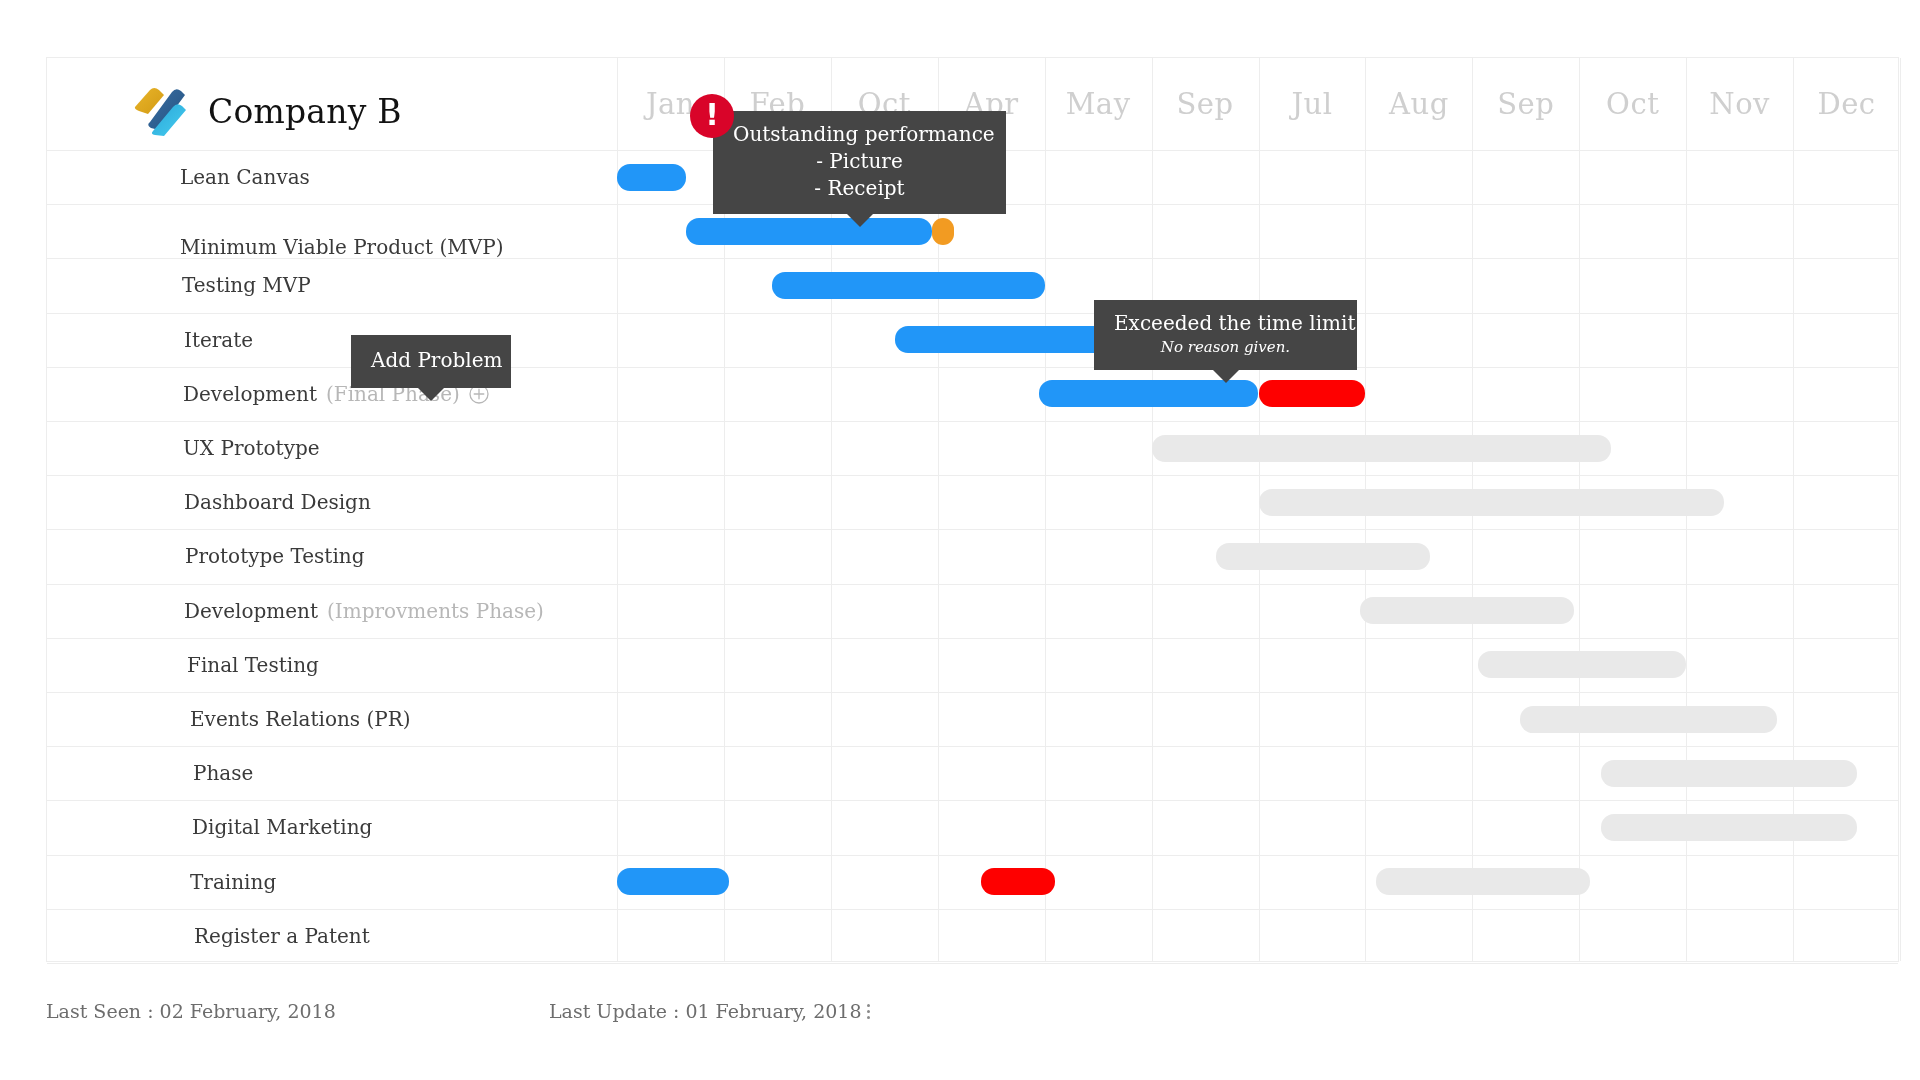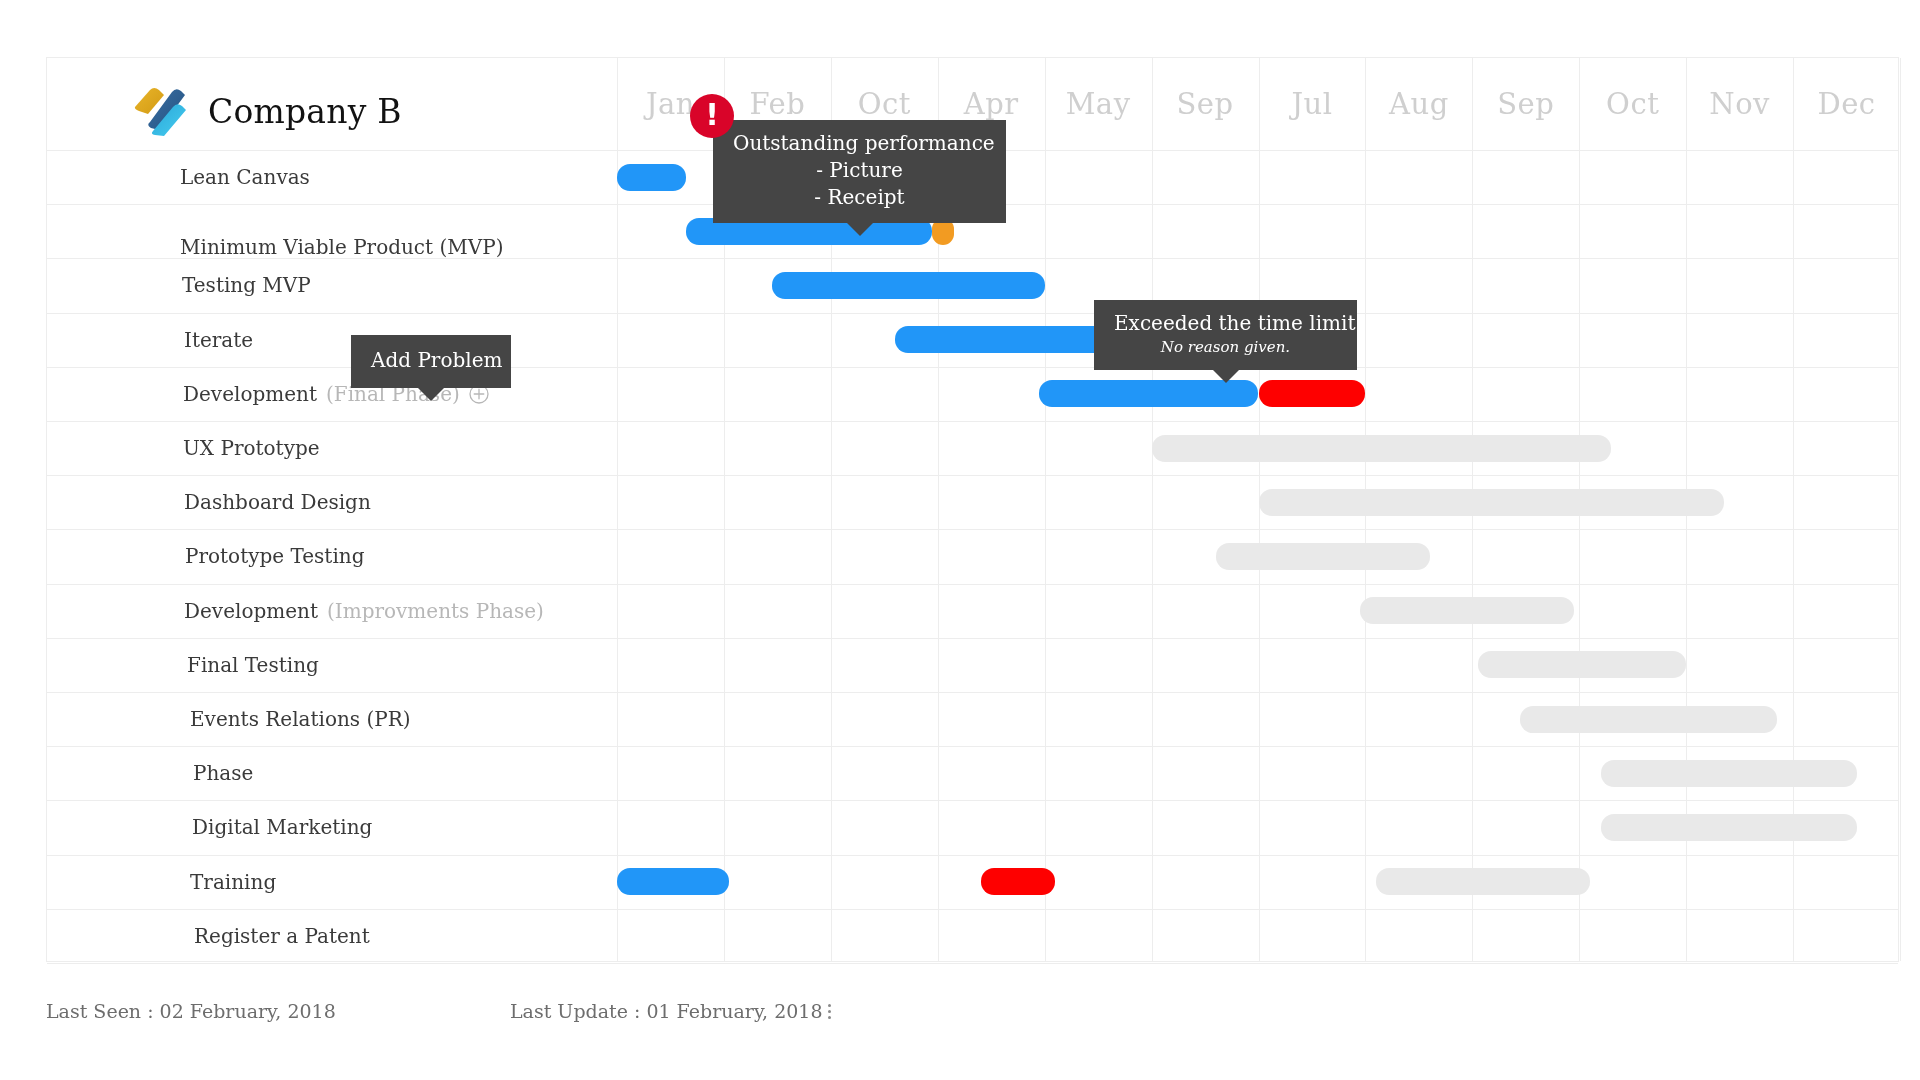--- a/index.html
+++ b/index.html
@@ -114,21 +114,21 @@
     line-height: 1; margin-top: -3px;
   }
 
   
   .footer {
     position: absolute; left: 46px; top: 1000px;
     width: 1853px; height: 40px;
     font-size: 19px; color: #6d6d6d;
   }
   .footer .f-seen   { position: absolute; left: 0;    top: 0; }
-  .footer .f-update { position: absolute; left: 464px; top: 0;
+  .footer .f-update { position: absolute; left: 503px; top: 0;
                       display: flex; align-items: center; gap: 5px; }
   .kebab { display: inline-flex; flex-direction: column; gap: 3px; }
   .kebab i { width: 3px; height: 3px; background: #8a8a8a; border-radius: 50%; display:block; }
 </style>
 </head>
 <body>
 
 <div id="app">
 
   <div class="gantt">
@@ -280,21 +280,21 @@
         <div class="bar gray" title="Final Testing" style="left: 1430.68px; width: 208.487px; top: 593.4px;"></div>
         <div class="bar gray" title="Public Relations (PR)" style="left: 1473.45px; width: 256.6px; top: 647.6px;"></div>
         <div class="bar gray" title="Events" style="left: 1553.63px; width: 256.6px; top: 701.8px;"></div>
         <div class="bar gray" title="Digital Marketing" style="left: 1553.63px; width: 256.6px; top: 756px;"></div>
         <div class="bar blue" title="Training" style="left: 570px; width: 112.263px; top: 810.2px;"></div>
         <div class="bar red" title="Training" style="left: 933.517px; width: 74.8417px; top: 810.2px;"></div>
         <div class="bar gray" title="Training" style="left: 1329.11px; width: 213.833px; top: 810.2px;"></div>
       </div>
   </div>
 
-  <div class="tooltip" id="tip-outstanding" style="left:713px; top:111px; width:293px;margin-top:9px;">
+  <div class="tooltip" id="tip-outstanding" style="left:713px; top:111px; width:293px;">
     <span class="t-line">Outstanding performance</span>
     <span class="t-line">- Picture</span>
     <span class="t-line">- Receipt</span>
     <span class="arrow"></span>
   </div>
 
   <div class="alert-badge" style="left:690px; top:94px;">
     <span class="bang">!</span>
   </div>
 

